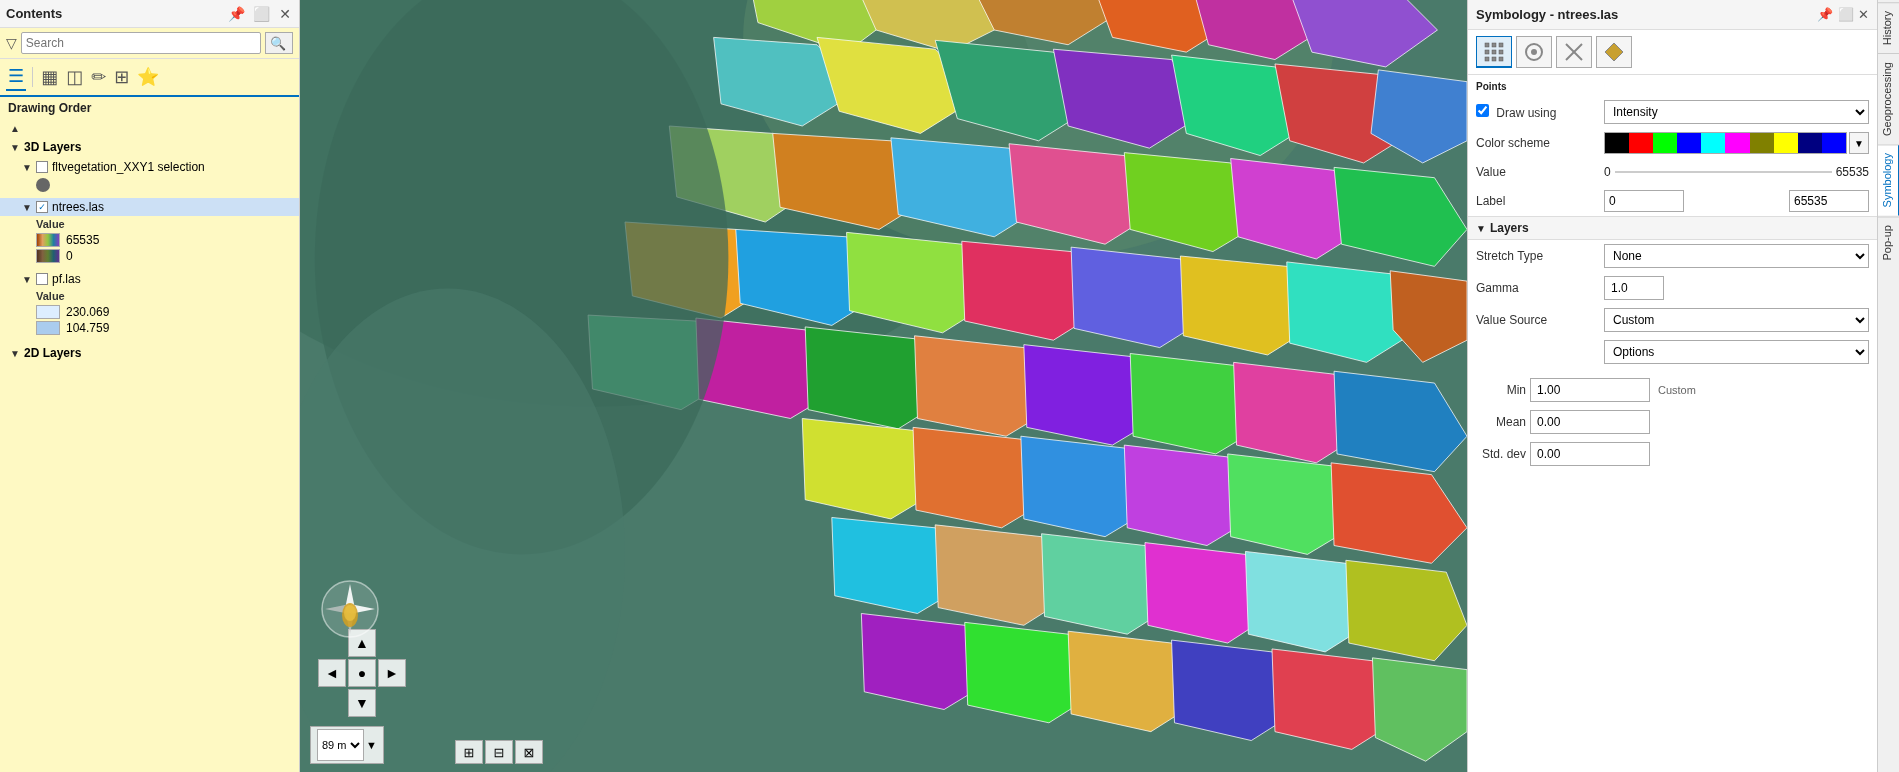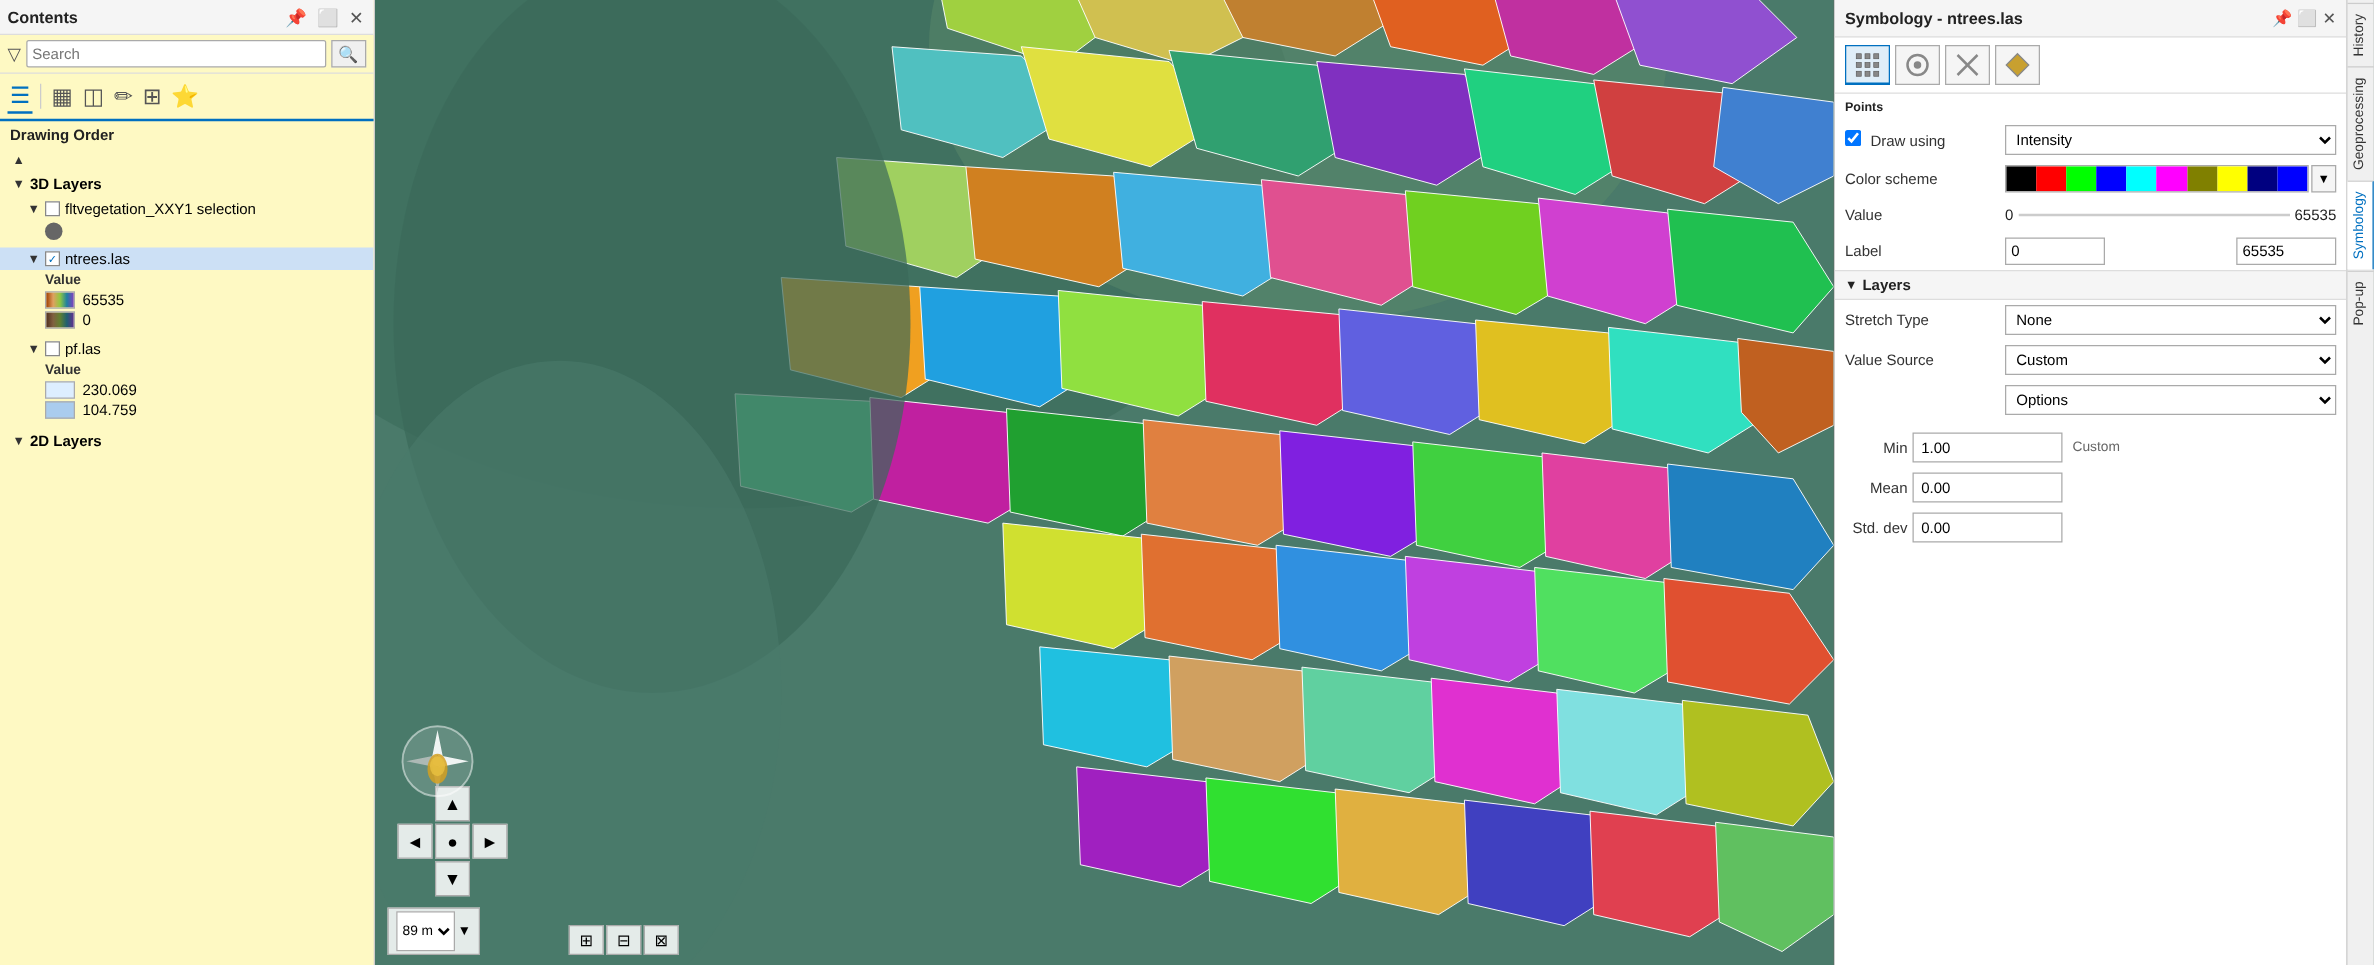--- a/index.html
+++ b/index.html
@@ -688,20 +688,26 @@
 
   <div class="stretch-row">
     <span class="stretch-label">Stretch Type</span>
     <div class="stretch-control">
       <select class="sym-select">
         <option>None</option>
       </select>
     </div>
   </div>
 
+  <div class="stretch-row">
+    <span class="stretch-label">Gamma</span>
+    <div class="stretch-control">
+      <input class="gamma-input" type="text" value="1.0" style="">
+    </div>
+  </div>
 
   <div class="stretch-row">
     <span class="stretch-label">Value Source</span>
     <div class="stretch-control">
       <select class="sym-select">
         <option>Custom</option>
       </select>
     </div>
   </div>
 

